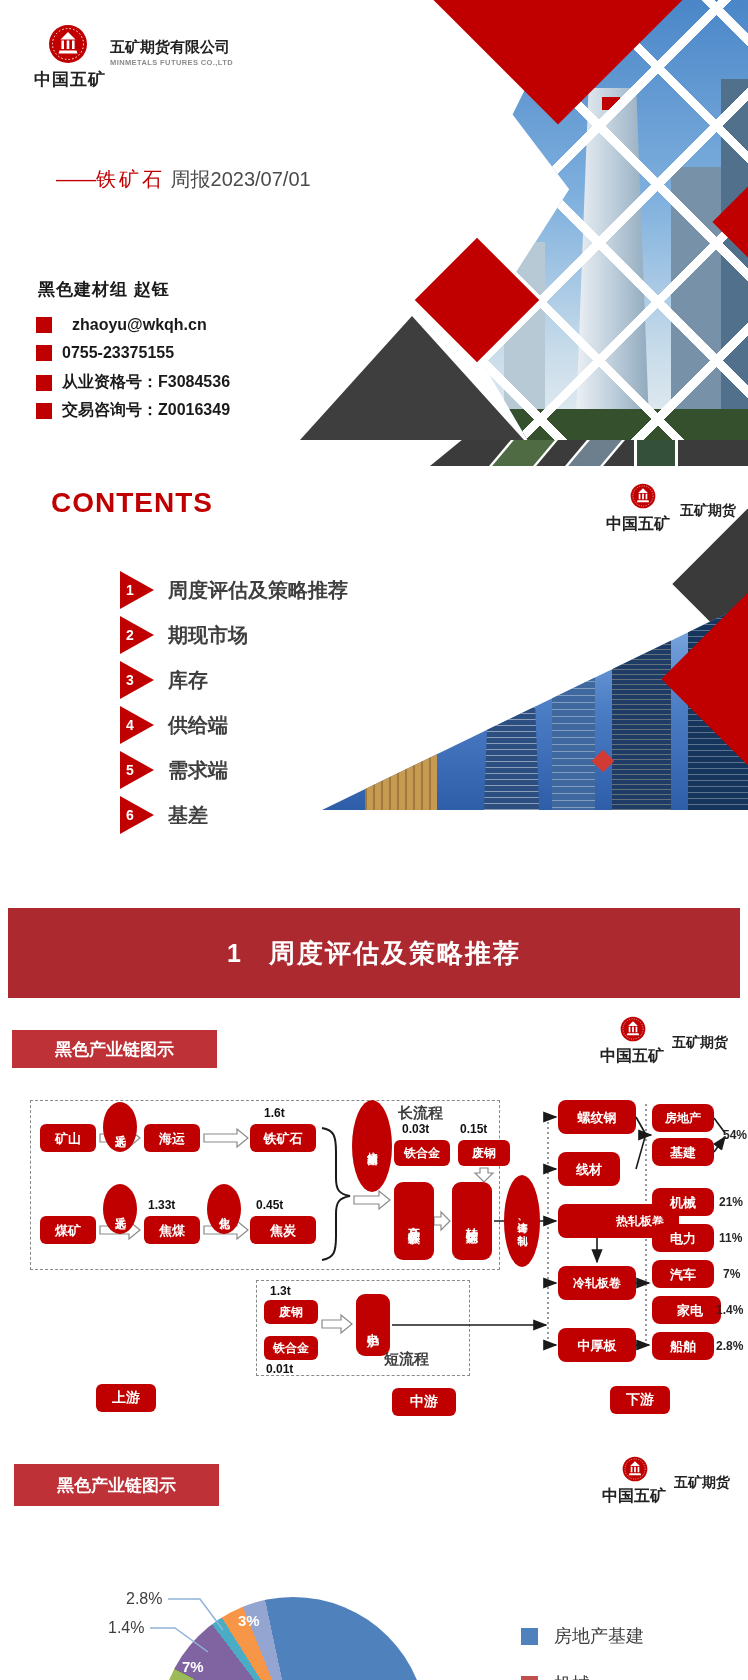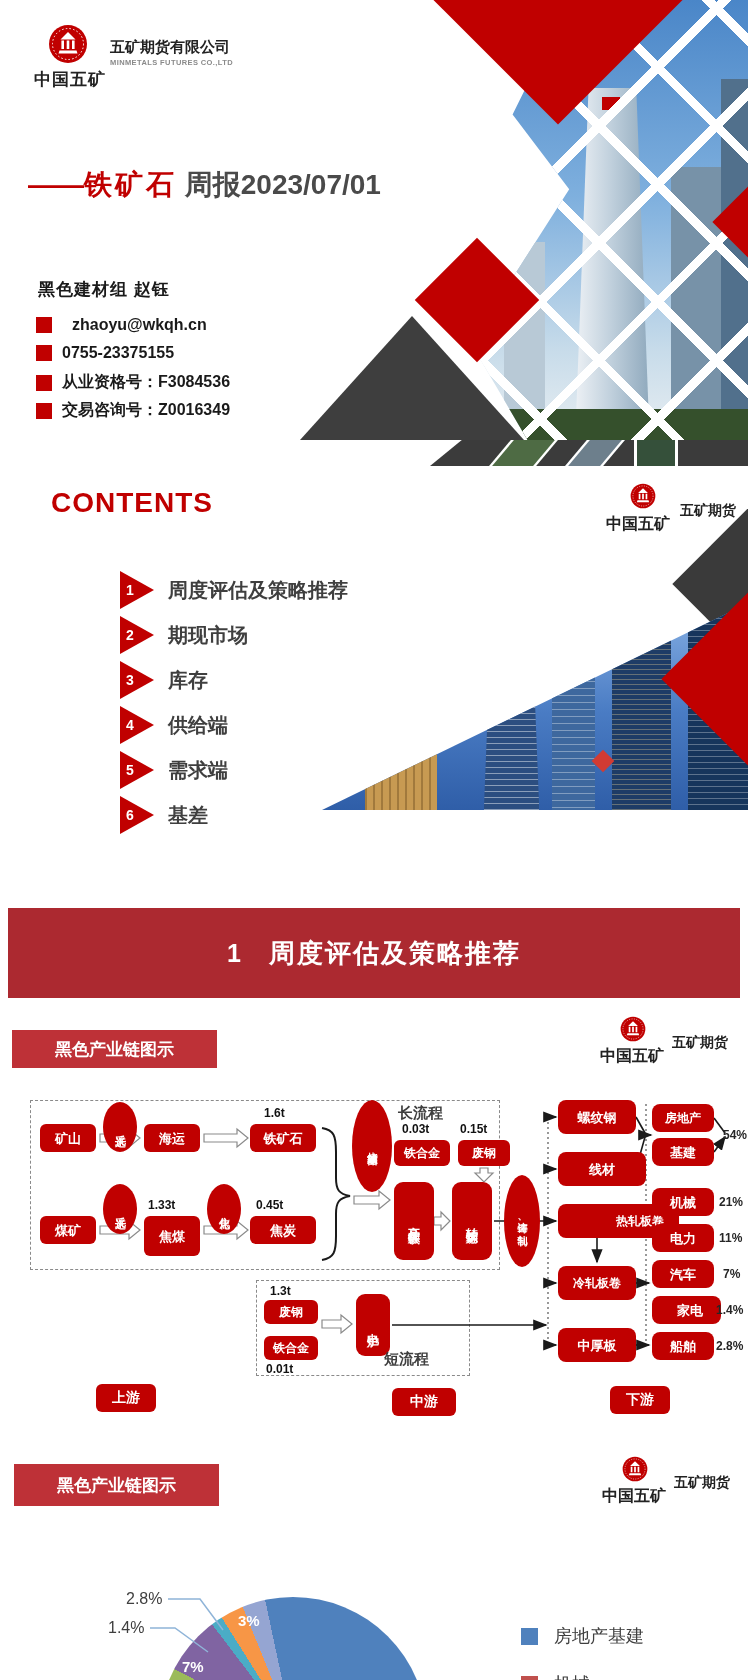--- a/index.html
+++ b/index.html
@@ -67,21 +67,21 @@
         <rect x="18.7" y="16.5" width="2.6" height="8.5" fill="#fff"></rect>
         <rect x="24" y="16.5" width="2.6" height="8.5" fill="#fff"></rect>
         <path d="M11.5 26.5 H28.5 L29.5 29.5 H10.5 Z" fill="#fff"></path>
       </svg>
     </span>
     <span class="logo-cn" style="left:0;top:44px;font-size:17px;letter-spacing:1px;">中国五矿</span>
     <span class="logo-cn" style="left:76px;top:14px;font-size:15px;">五矿期货有限公司</span>
     <span class="abs" style="left:76px;top:34px;font-size:7.5px;color:#8a8a8a;letter-spacing:.4px;font-weight:700;">MINMETALS FUTURES CO.,LTD</span>
   </div>
 
-  <div class="abs" style="left:28px;top:166px;font-size:28px;font-weight:700;">
+  <div class="abs" style="left:56px;top:166px;font-size:20px;font-weight:400;">
     <span style="color:#C00000;">——</span><span style="color:#C00000;letter-spacing:3px;">铁矿石</span>
     <span style="color:#4a4a4a;">周报2023/07/01</span>
   </div>
 
   <div class="abs" style="left:38px;top:278px;font-size:17px;font-weight:700;color:#1a1a1a;letter-spacing:1px;">黑色建材组  赵钰</div>
   <div class="contact-row" style="left:36px;top:316px;gap:20px;">
     <span class="sq"></span>
     <span>zhaoyu@wkqh.cn</span>
   </div>
   <div class="contact-row" style="left:36px;top:344px;">
@@ -259,21 +259,21 @@
     <span>铁矿石</span>
   </div>
 
 <div class="rb" style="left:40px;top:1216px;width:56px;height:28px;">
     <span>煤矿</span>
   </div>
 <div class="ell" style="left:103px;top:1184px;width:34px;height:50px;">
     <span>采选</span>
   </div>
 <span class="ton" style="left:148px;top:1198px;">1.33t</span>
-<div class="rb" style="left:144px;top:1216px;width:56px;height:40px;">
+<div class="rb" style="left:144px;top:1216px;width:56px;height:28px;">
     <span>焦煤</span>
   </div>
 <div class="ell" style="left:207px;top:1184px;width:34px;height:50px;">
     <span>焦化</span>
   </div>
 <span class="ton" style="left:256px;top:1198px;">0.45t</span>
 <div class="rb" style="left:250px;top:1216px;width:66px;height:28px;">
     <span>焦炭</span>
   </div>
 
@@ -310,21 +310,21 @@
   </div>
 <span class="ton" style="left:266px;top:1362px;">0.01t</span>
 <div class="rb vert" style="left:356px;top:1294px;width:34px;height:62px;font-size:12px;">
     <span>电炉</span>
   </div>
 <span class="flabel" style="left:384px;top:1350px;">短流程</span>
 
 <div class="rb" style="left:558px;top:1100px;width:78px;height:34px;border-radius:8px;">
     <span>螺纹钢</span>
   </div>
-<div class="rb" style="left:558px;top:1152px;width:88px;height:34px;border-radius:8px;">
+<div class="rb" style="left:558px;top:1152px;width:62px;height:34px;border-radius:8px;">
     <span>线材</span>
   </div>
 <div class="rb" style="left:558px;top:1204px;width:78px;height:34px;border-radius:8px;font-size:12px;padding-left:43px;">
     <span>热轧板卷</span>
   </div>
 <div class="rb" style="left:558px;top:1266px;width:78px;height:34px;border-radius:8px;font-size:12px;">
     <span>冷轧板卷</span>
   </div>
 <div class="rb" style="left:558px;top:1328px;width:78px;height:34px;border-radius:8px;">
     <span>中厚板</span>

